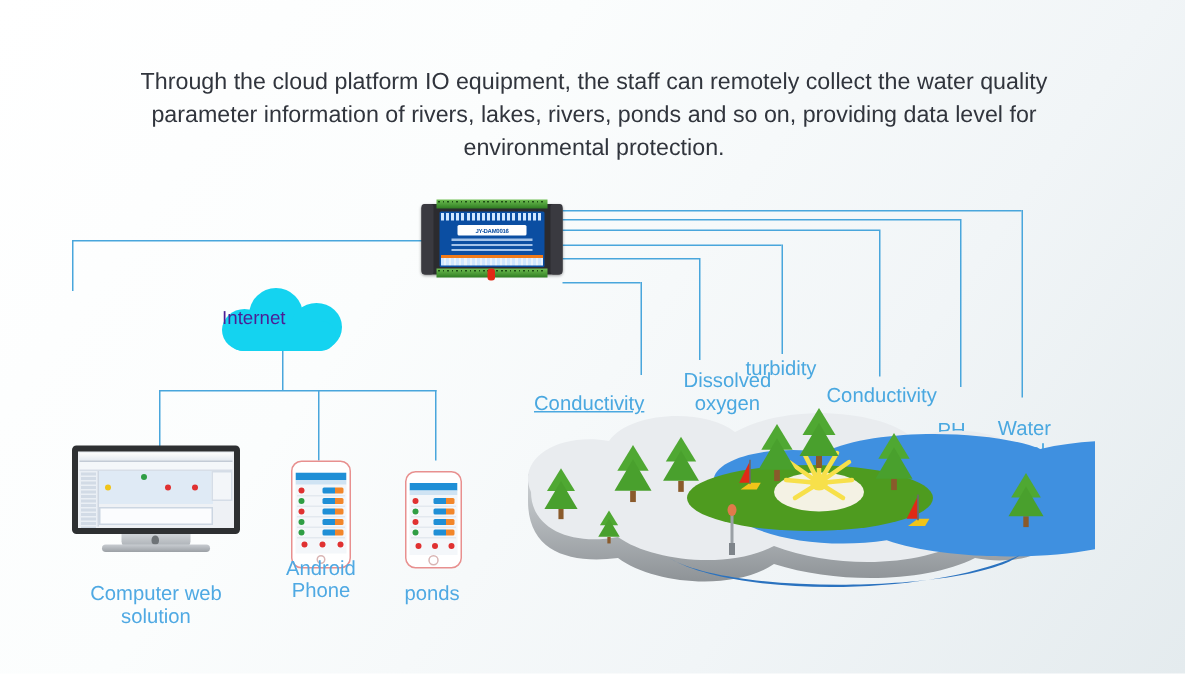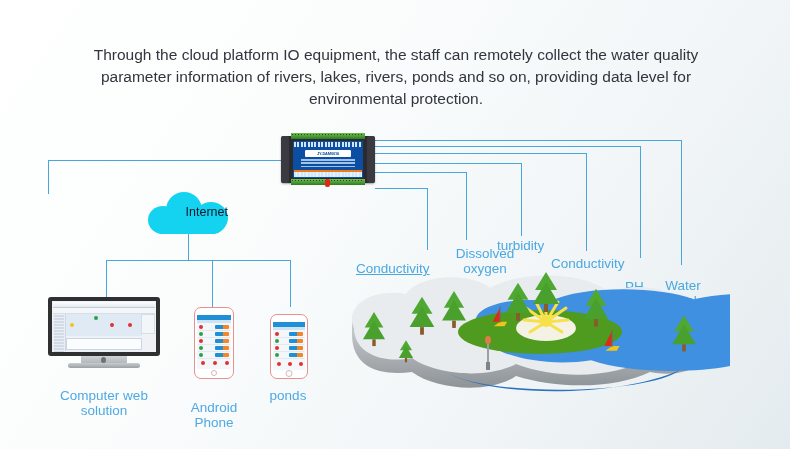--- a/index.html
+++ b/index.html
@@ -52,22 +52,22 @@
   .dev-orange{position:absolute;left:1px;top:29px;width:68px;height:2px;background:#f07a18;}
   .dev-bstrip{position:absolute;left:1px;top:31px;width:68px;height:5px;
     background:repeating-linear-gradient(90deg,#cfe6ff 0 2px,#e9f2fb 2px 3.4px);}
   .dev-side{position:absolute;top:3px;width:8px;height:47px;background:#3a3a40;border-radius:2px;}
   .dev-side.l{left:0;} .dev-side.r{left:86px;}
   .dev-led{position:absolute;left:44px;top:46px;width:5px;height:8px;background:#e02a16;border-radius:2px;}
 
   
   .cloud{position:absolute;left:148px;top:190px;width:80px;height:44px;}
   .cloud .c{position:absolute;background:#14d3f0;border-radius:50%;}
-  .cloud-label{position:absolute;left:0;top:15px;width:80px;text-align:right;
-    color:#0f172a;font-size:12.5px;z-index:5;}
+  .cloud-label{position:absolute;left:0;top:15px;width:80px;text-align:left;
+    color:#4c1d95;font-size:12.5px;z-index:5;}
 
   
   .slabel{position:absolute;color:#4aa8e0;font-size:13.5px;line-height:14.5px;white-space:nowrap;}
   .slabel.two{white-space:normal;text-align:center;}
 
   
   .dlabel{position:absolute;color:#4fa9e3;font-size:13.5px;line-height:15px;text-align:center;}
 
   
   .monitor{position:absolute;left:48px;top:297px;width:112px;height:72px;}
@@ -258,21 +258,21 @@
       <div class="ph-btm" style="bottom:2px;">
         <span class="dot" style="left:3px;top:0;background:#e03131;"></span>
         <span class="dot" style="left:14px;top:0;background:#e03131;"></span>
         <span class="dot" style="left:25px;top:0;background:#e03131;"></span>
       </div>
     </div>
     <div class="ph-home" style="bottom:1.5px;width:5px;height:5px;"></div>
   </div>
 
   <div class="dlabel" style="left:42px;top:388px;width:124px;">Computer web solution</div>
-  <div class="dlabel" style="left:178px;top:400px;width:72px;">Android Phone</div>
+  <div class="dlabel" style="left:178px;top:371px;width:72px;">Android Phone</div>
   <div class="dlabel" style="left:254px;top:388px;width:68px;">ponds</div>
 
   <div class="lake">
     <svg width="380" height="120" viewBox="0 0 380 120">
       <defs>
         <linearGradient id="sideG" x1="0" y1="0" x2="0" y2="1">
           <stop offset="0" stop-color="#cfd3d6"></stop>
             <stop offset="1" stop-color="#8e9397"></stop>
         </linearGradient>
         <linearGradient id="waterG" x1="0" y1="0" x2="0" y2="1">

